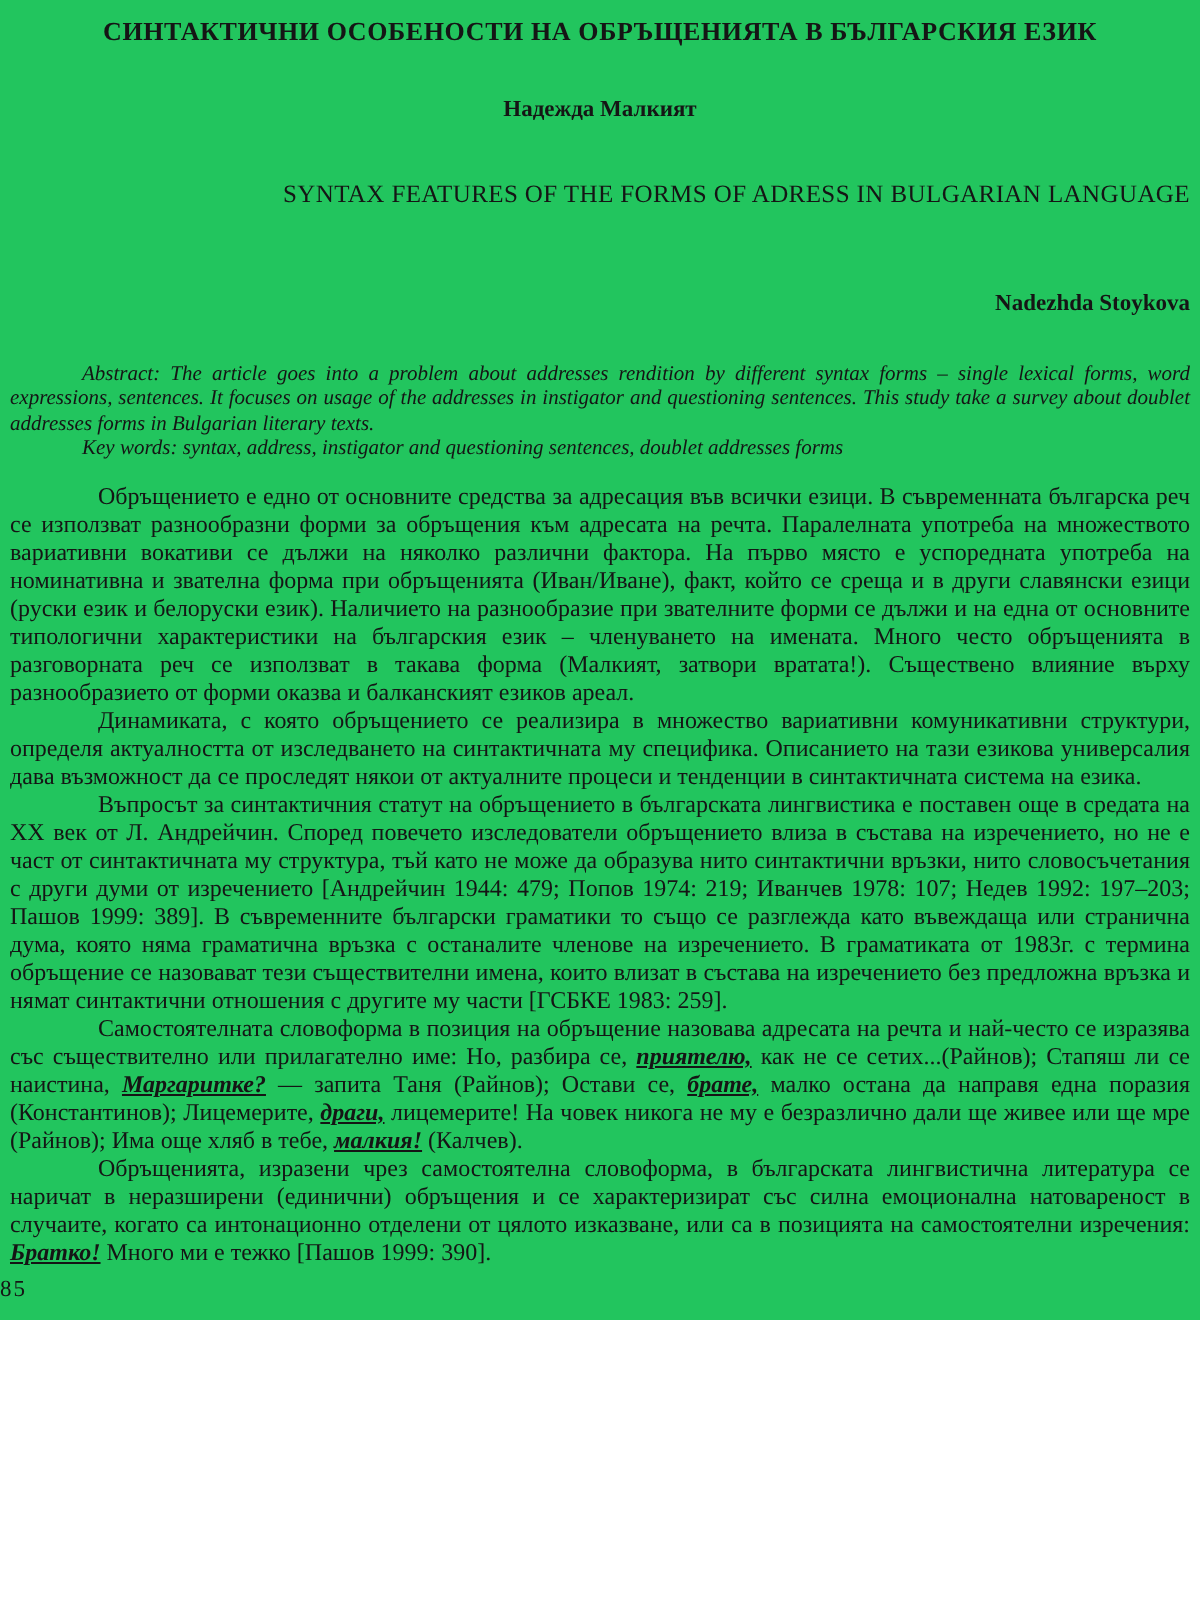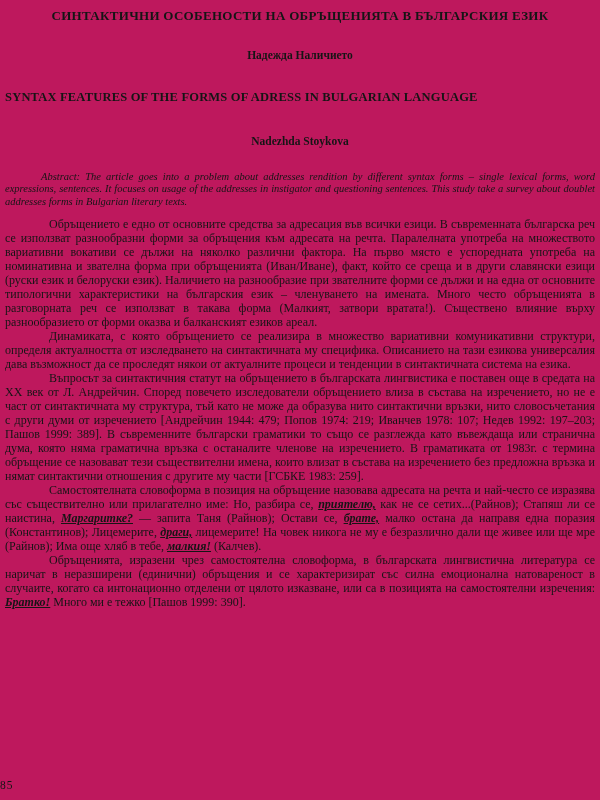--- a/index.html
+++ b/index.html
@@ -3,22 +3,22 @@
 <meta charset="utf-8">
 <style>
   html, body {
     margin: 0;
     padding: 0;
     background: #ffffff;
   }
   .page {
     position: relative;
     width: 600px;
-    height: 800px;
-    background: #be185d;
+    height: 660px;
+    background: #22c55e;
     color: #151515;
     font-family: "Liberation Serif", "DejaVu Serif", serif;
     box-sizing: border-box;
     padding: 6px 5px 0 5px;
     overflow: hidden;
   }
   .title-bg {
     margin: 0;
     padding-top: 2px;
     text-align: center;
@@ -29,27 +29,27 @@
   }
   .author {
     text-align: center;
     font-size: 11.5px;
     font-weight: bold;
     line-height: 13px;
   }
   .author-bg { margin-top: 26px; }
   .title-en {
     margin: 28px 0 0 0;
-    text-align: left;
+    text-align: right;
     font-size: 12.5px;
-    font-weight: bold;
+    font-weight: normal;
     letter-spacing: 0.2px;
     line-height: 14px;
   }
-  .author-en { margin-top: 31px; }
+  .author-en { margin-top: 42px; text-align: right; }
   .abstract {
     margin-top: 23px;
   }
   .abstract-p {
     margin: 0;
     font-size: 10.5px;
     line-height: 12.4px;
     text-align: justify;
     text-indent: 36px;
     font-style: italic;
@@ -75,28 +75,29 @@
     font-size: 11.5px;
     letter-spacing: 1px;
   }
 </style>
 </head>
 <body>
 
 <div class="page">
   <h1 class="title-bg">СИНТАКТИЧНИ ОСОБЕНОСТИ НА ОБРЪЩЕНИЯТА В БЪЛГАРСКИЯ ЕЗИК</h1>
 
-  <div class="author author-bg">Надежда Наличието</div>
+  <div class="author author-bg">Надежда Малкият</div>
 
   <h2 class="title-en">SYNTAX FEATURES OF THE FORMS OF ADRESS IN BULGARIAN LANGUAGE</h2>
 
   <div class="author author-en">Nadezhda Stoykova</div>
 
   <div class="abstract">
       <p class="abstract-p"><span class="i">Abstract: The article goes into a problem about addresses rendition by different syntax forms – single lexical forms, word expressions, sentences. It focuses on usage of the addresses in instigator and questioning sentences. This study take a survey about doublet addresses forms in Bulgarian literary texts.</span></p>
+      <p class="abstract-p"><span class="i">Key words: syntax, address, instigator and questioning sentences, doublet addresses forms</span></p>
     </div>
 
   <div class="article-body">
       <p class="body-p"><span>Обръщението е едно от основните средства за адресация във всички езици. В съвременната българска реч се използват разнообразни форми за обръщения към адресата на речта. Паралелната употреба на множеството вариативни вокативи се дължи на няколко различни фактора. На първо място е успоредната употреба на номинативна и звателна форма при обръщенията (</span><span class="i">Иван/Иване</span><span>), факт, който се среща и в други славянски езици (руски език и белоруски език). Наличието на разнообразие при звателните форми се дължи и на една от основните типологични характеристики на българския език – членуването на имената. Много често обръщенията в разговорната реч се използват в такава форма (</span><span class="i">Малкият, затвори вратата!</span><span>). Съществено влияние върху разнообразието от форми оказва и балканският езиков ареал.</span></p>
       <p class="body-p"><span>Динамиката, с която обръщението се реализира в множество вариативни комуникативни структури, определя актуалността от изследването на синтактичната му специфика. Описанието на тази езикова универсалия дава възможност да се проследят някои от актуалните процеси и тенденции в синтактичната система на езика.</span></p>
       <p class="body-p"><span>Въпросът за синтактичния статут на обръщението в българската лингвистика е поставен още в средата на ХХ век от Л. Андрейчин. Според повечето изследователи обръщението влиза в състава на изречението, но не е част от синтактичната му структура, тъй като не може да образува нито синтактични връзки, нито словосъчетания с други думи от изречението [Андрейчин 1944: 479; Попов 1974: 219; Иванчев 1978: 107; Недев 1992: 197–203; Пашов 1999: 389]. В съвременните български граматики то също се разглежда като въвеждаща или странична дума, която няма граматична връзка с останалите членове на изречението. В граматиката от 1983г. с термина </span><span class="i">обръщение</span><span> се назовават тези съществителни имена, които влизат в състава на изречението без предложна връзка и нямат синтактични отношения с другите му части [ГСБКЕ 1983: 259].</span></p>
       <p class="body-p"><span>Самостоятелната словоформа в позиция на обръщение назовава адресата на речта и най-често се изразява със съществително или прилагателно име: </span><span class="i">Но, разбира се, </span><span class="bi">приятелю,</span><span class="i"> как не се сетих...(Райнов); Стапяш ли се наистина, </span><span class="bi">Маргаритке?</span><span class="i"> — запита Таня (Райнов); Остави се, </span><span class="bi">брате,</span><span class="i"> малко остана да направя една поразия (Константинов); Лицемерите, </span><span class="bi">драги,</span><span class="i"> лицемерите! На човек никога не му е безразлично дали ще живее или ще мре (Райнов); Има още хляб в тебе, </span><span class="bi">малкия!</span><span class="i"> (Калчев).</span></p>
       <p class="body-p"><span>Обръщенията, изразени чрез самостоятелна словоформа, в българската лингвистична литература се наричат в </span><span class="i">неразширени (единични) обръщения</span><span> и се характеризират със силна емоционална натовареност в случаите, когато са интонационно отделени от цялото изказване, или са в позицията на самостоятелни изречения: </span><span class="bi">Братко!</span><span class="i"> Много ми е тежко</span><span> [Пашов 1999: 390].</span></p>
     </div>
 

